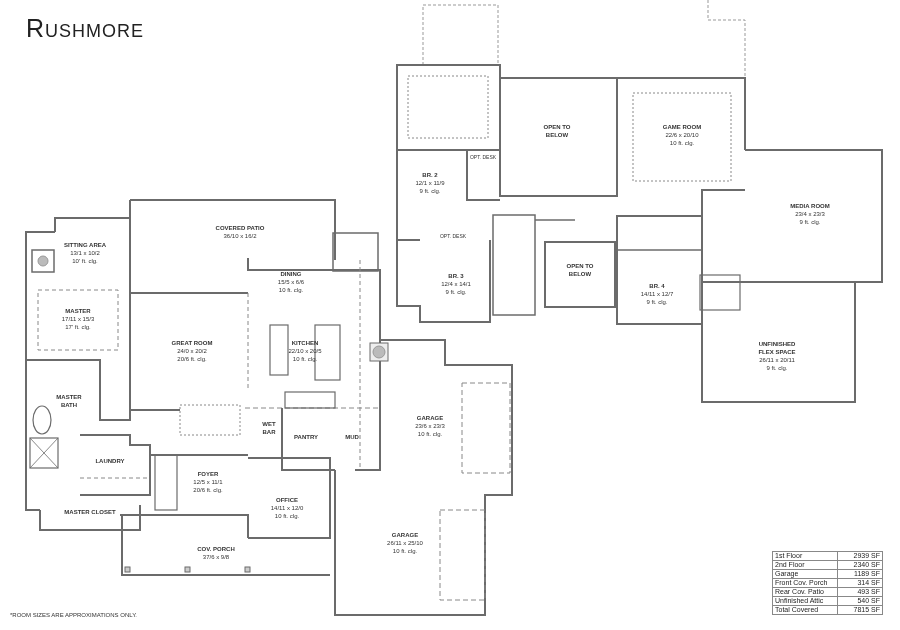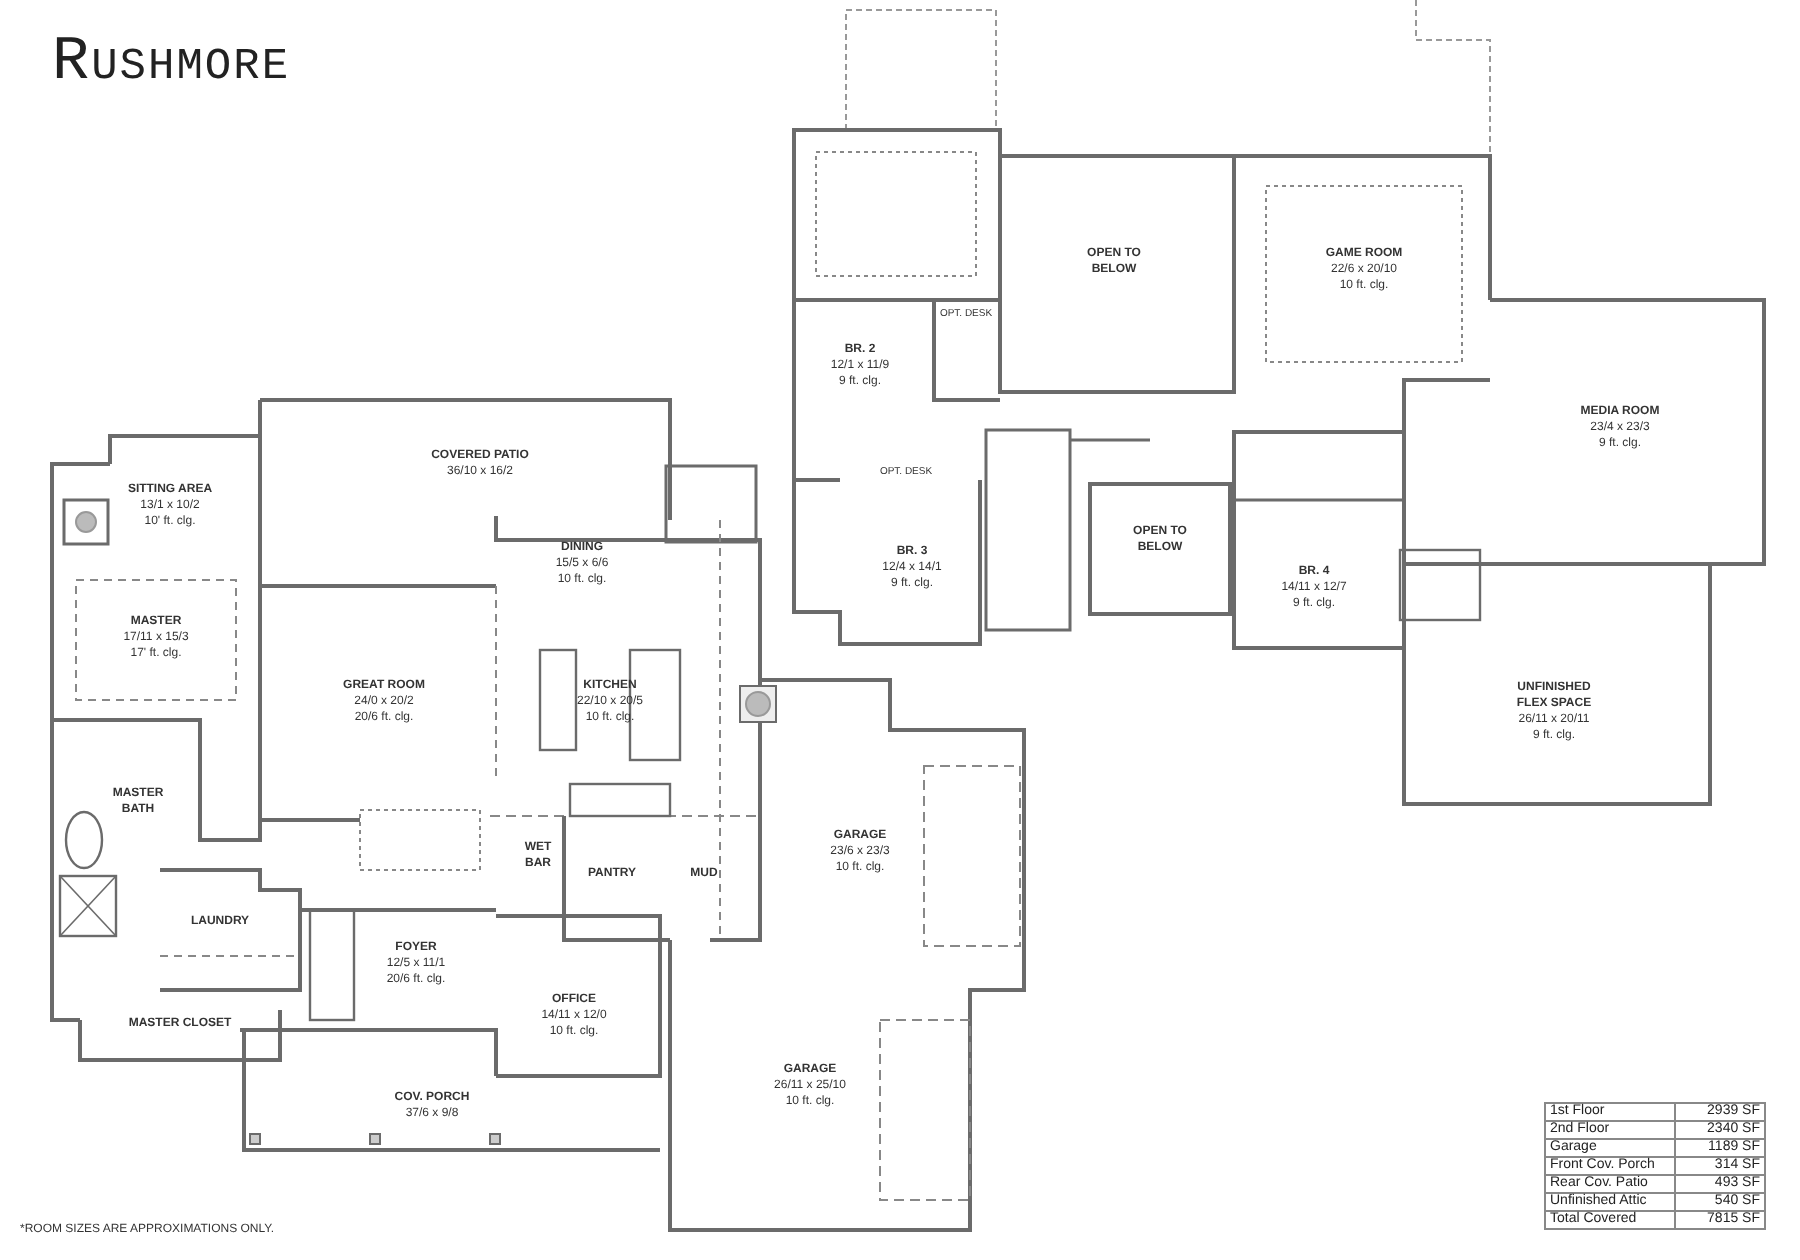--- a/index.html
+++ b/index.html
@@ -1,17 +1,17 @@
 <!DOCTYPE html>
 <html><head>
 <meta charset="utf-8">
 <style>
   html,body{margin:0;padding:0;background:#fff;}
   body{width:900px;height:630px;position:relative;overflow:hidden;font-family:"Liberation Sans",sans-serif;}
-  .title{position:absolute;left:26px;top:14px;font-family:Liberation Mono, monospace;font-size:31px;letter-spacing:1px;color:#222;font-variant:small-caps;}
+  .title{position:absolute;left:26px;top:14px;font-family:Liberation Sans, sans-serif;font-size:25px;letter-spacing:1px;color:#222;font-variant:small-caps;}
   svg.plan{position:absolute;left:0;top:0;}
   .lbl{position:absolute;text-align:center;font-size:6px;line-height:8px;color:#333;transform:translateX(-50%);white-space:nowrap;}
   .lbl .n{font-weight:bold;display:block;font-size:6px;}
   .note{position:absolute;left:10px;top:612px;font-size:6px;color:#333;}
   table.sf{position:absolute;left:772px;top:551px;border-collapse:collapse;font-size:7px;color:#222;}
   table.sf td{border:1px solid #888;padding:0 2px;height:8px;line-height:8px;}
   table.sf td.v{text-align:right;width:40px;}
   table.sf td.k{width:60px;}
 </style>
 </head>

